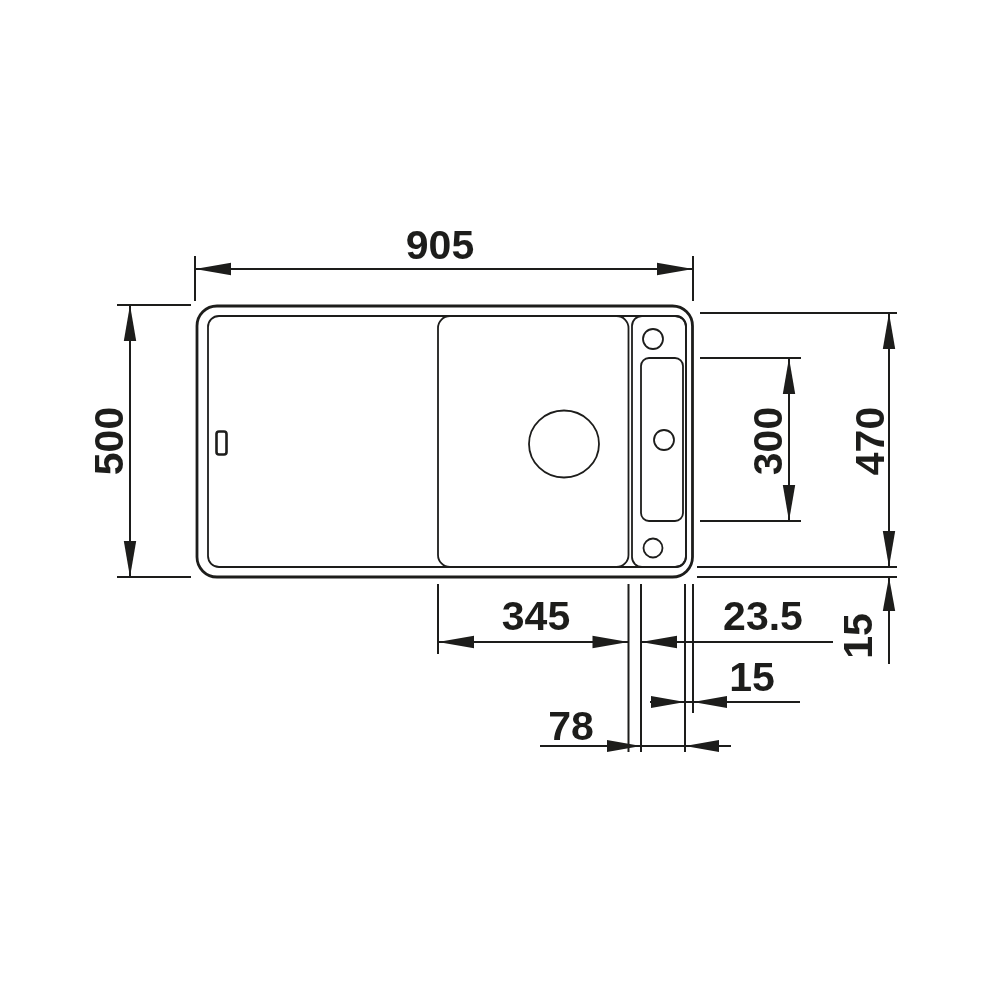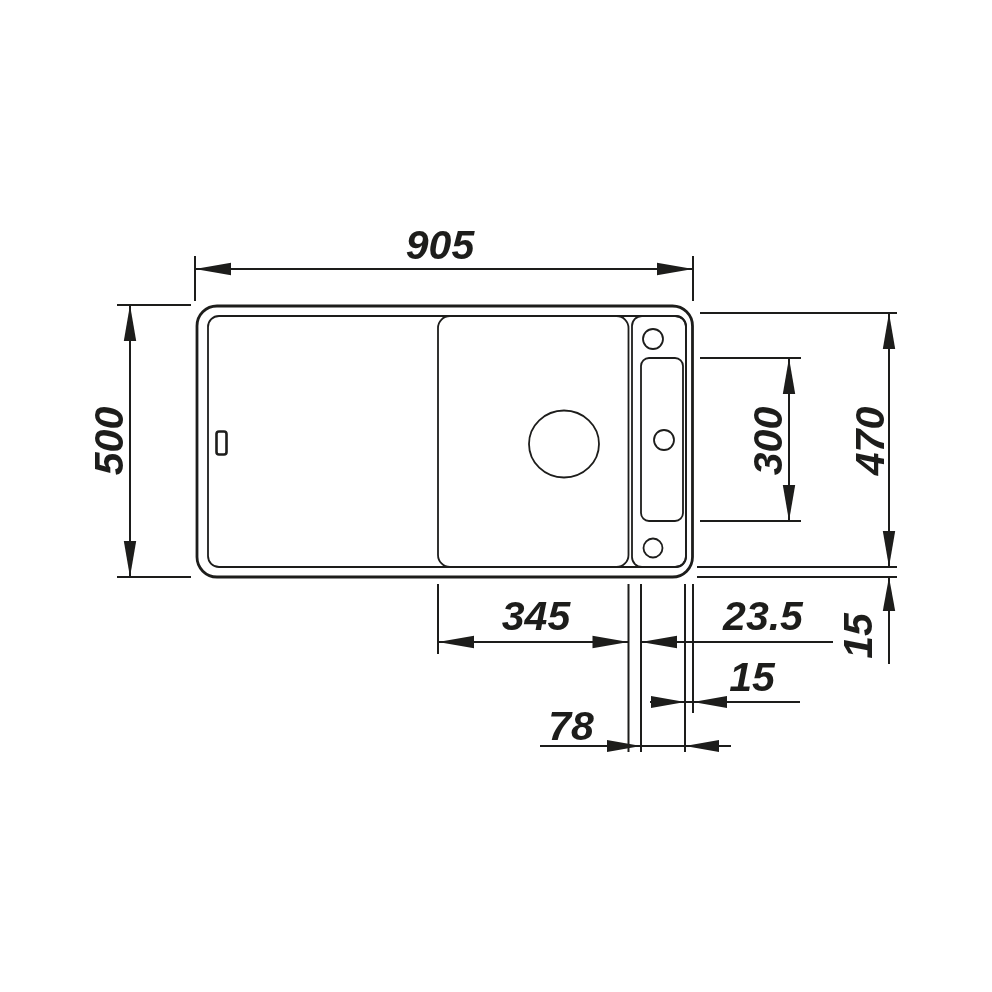--- a/index.html
+++ b/index.html
@@ -8,21 +8,20 @@
     background: #ffffff;
     width: 992px;
     height: 992px;
     overflow: hidden;
   }
   .canvas-wrap {
     position: relative;
     width: 992px;
     height: 708px;
     background: #ffffff;
-    font-style: italic;
   }
   svg { display: block; }
   .thin  { fill: none; stroke: #1d1d1b; stroke-width: 1.8px; }
   .thick { fill: none; stroke: #1d1d1b; stroke-width: 2.8px; }
   .dimline { fill: none; stroke: #1d1d1b; stroke-width: 2px; }
   .arrow { fill: #1d1d1b; stroke: none; }
   .dim-text {
     font-family: "Liberation Sans", "DejaVu Sans", sans-serif;
     font-weight: bold;
     font-size: 41px;

